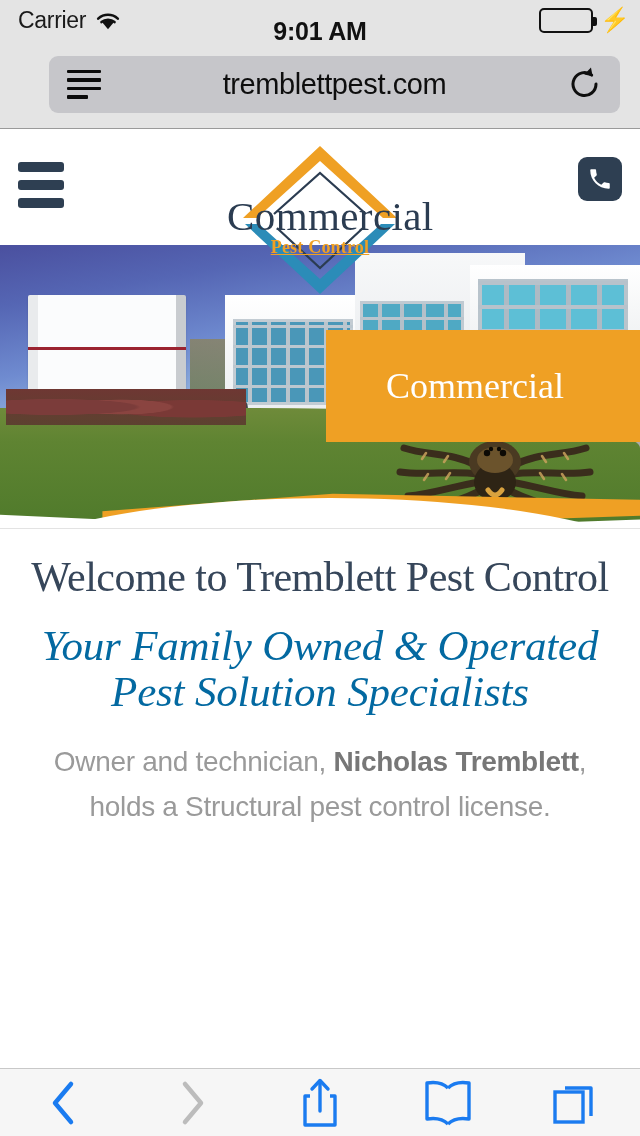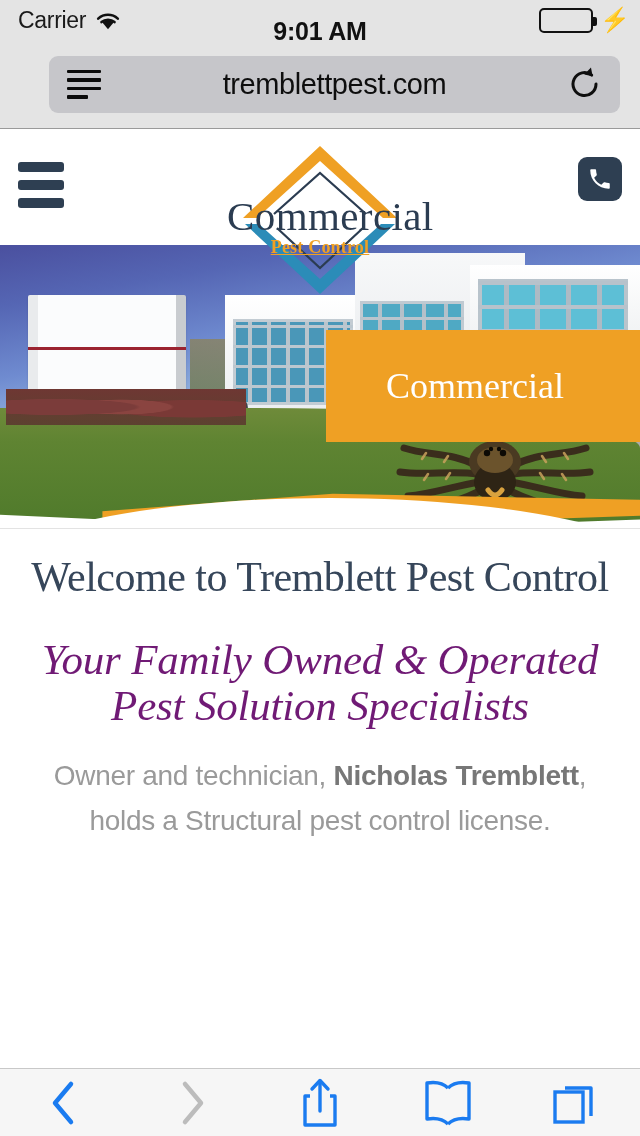--- a/index.html
+++ b/index.html
@@ -131,21 +131,21 @@
               background:#fff;
               clip-path:polygon(0 34%, 30% 78%, 66% 96%, 100% 58%, 100% 100%, 0 100%); }
 
   
   .content{ position:absolute; top:528px; left:0; width:640px; height:540px;
             background:#fff; border-top:1px solid #e3e3e3; text-align:center;
             padding:0 24px; }
   .h1{ font-family:"Liberation Serif", serif; font-size:42px; line-height:1.05;
        color:#36465a; font-weight:normal; margin-top:26px; letter-spacing:-0.5px; }
   .h2{ font-family:"Liberation Serif", serif; font-style:italic; font-size:43px;
-       line-height:1.06; color:#701a75; font-weight:normal; margin-top:38px;
+       line-height:1.06; color:#0369a1; font-weight:normal; margin-top:24px;
        letter-spacing:-0.2px; }
   .para{ font-family:"Liberation Sans", sans-serif; font-size:28px; line-height:1.6;
          color:#9a9a9a; margin-top:26px; font-weight:300; letter-spacing:-0.3px; }
   .para b{ color:#777; font-weight:bold;text-align:right; }
 
   
   .toolbar{ position:absolute; bottom:0; left:0; width:640px; height:68px;
             background:#f6f6f6; border-top:1px solid #c8c8c8;
             display:flex; align-items:center; }
   .tb-btn{ flex:1; display:flex; align-items:center; justify-content:center; height:100%; }

